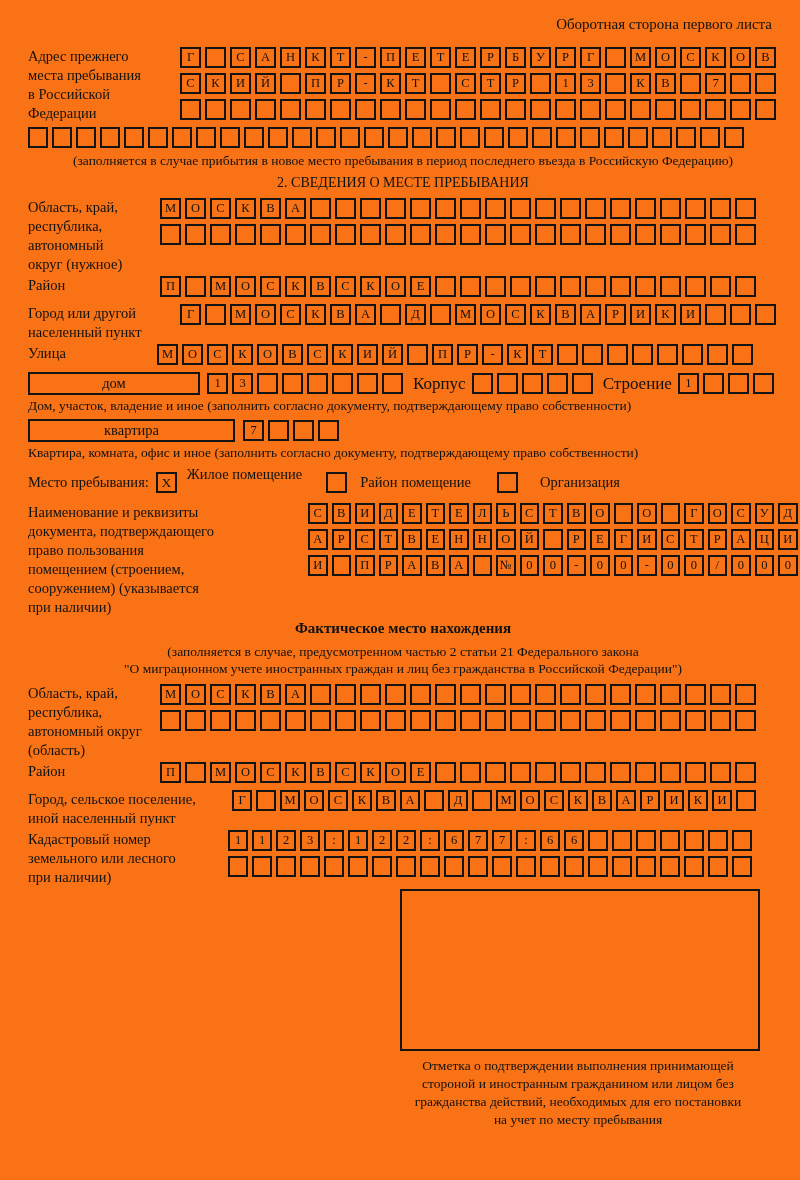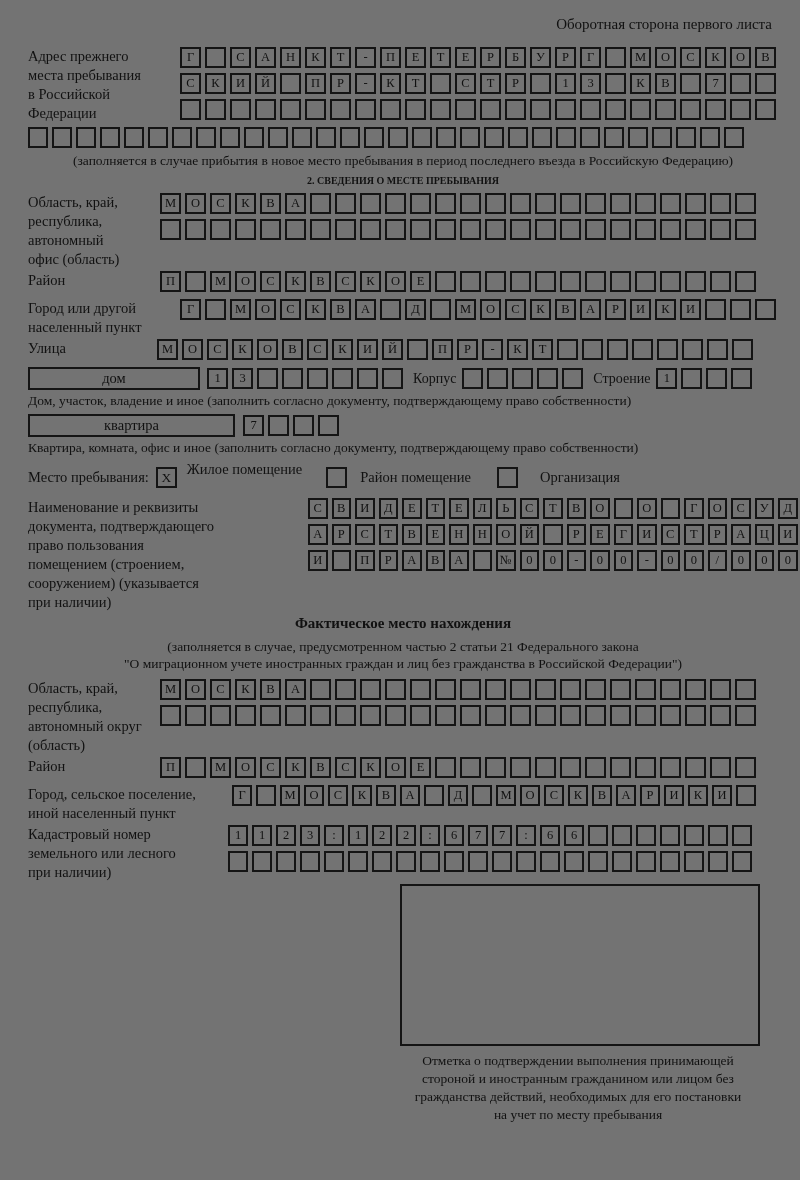--- a/index.html
+++ b/index.html
@@ -1,48 +1,48 @@
 <!DOCTYPE html>
 <html><head>
 <meta charset="utf-8">
 <style>
   html,body{margin:0;padding:0;background:#ffffff;}
   .page{
     position:relative; width:800px; height:1180px; box-sizing:border-box;
-    padding:16px 22px 0 28px; background:#737373; color:#111;
+    padding:16px 22px 0 28px; background:#f97316; color:#111;
     font-family:"Liberation Serif","DejaVu Serif",serif; overflow:hidden;
   }
   .header-note{ text-align:right; font-size:15px; padding-right:6px; margin-bottom:14px; }
 
   .field{ display:flex; align-items:flex-start; margin-bottom:2px; }
   .f-label{ font-size:14.5px; line-height:19px; }
   .w152{ flex:0 0 152px; } .w132{ flex:0 0 132px; } .w129{ flex:0 0 129px; }
   .w242{ flex:0 0 242px; } .w204{ flex:0 0 204px; } .w200{ flex:0 0 200px; }
 
   .cellrow{ white-space:nowrap; height:21px; margin-bottom:5px; }
   .cell{
     box-sizing:border-box; display:inline-block; vertical-align:top;
     width:21px; height:21px; border:2px solid #141414; margin-right:4px;
     text-align:center; font-size:12.5px; line-height:16px; font-weight:normal;
   }
   .cells-md .cell{ width:20px; }
   .cells-sm .cell{ width:19.5px; }
 
   .note-c{ text-align:center; font-size:13.5px; margin:2px 0 6px; }
   .note-l{ font-size:13.5px; margin:0 0 5px; }
-  .h-section{ text-align:center; font-weight:bold; font-size:10px; margin:2px 0 7px; }
+  .h-section{ text-align:center; font-weight:normal; font-size:14px; margin:2px 0 7px; }
 
   .house-row{ display:flex; align-items:center; margin:2px 0 3px; }
   .wide-box{
     box-sizing:border-box; border:2px solid #141414; height:23px;
     display:flex; align-items:center; justify-content:center; font-size:14.5px;
   }
   .dom-box{ width:172px; margin-right:7px; }
   .kv-box{ width:207px; margin-right:8px; }
-  .inline-label{ font-size:14px; margin:0 6px; }
+  .inline-label{ font-size:17px; margin:0 6px; }
   .house-row .cellrow{ margin-bottom:0; }
 
   .stay-row{ display:flex; align-items:center; font-size:14.5px; margin-top:3px; }
   .cbox{
     box-sizing:border-box; width:21px; height:21px; border:2px solid #141414;
     text-align:center; line-height:17px; font-size:13.5px;
   }
   .stay-hint{ font-size:13.5px; margin:2px 0 4px 170px; width:270px; text-align:center; }
 
   .ft-title{ text-align:center; font-weight:bold; font-size:15px; margin:3px 0 6px; }
@@ -82,21 +82,21 @@
   <div class="cellrow cells-md"><span class="cell"></span><span class="cell"></span><span class="cell"></span><span class="cell"></span><span class="cell"></span><span class="cell"></span><span class="cell"></span><span class="cell"></span><span class="cell"></span><span class="cell"></span><span class="cell"></span><span class="cell"></span><span class="cell"></span><span class="cell"></span><span class="cell"></span><span class="cell"></span><span class="cell"></span><span class="cell"></span><span class="cell"></span><span class="cell"></span><span class="cell"></span><span class="cell"></span><span class="cell"></span><span class="cell"></span><span class="cell"></span><span class="cell"></span><span class="cell"></span><span class="cell"></span><span class="cell"></span><span class="cell"></span></div>
   <div class="note-c">(заполняется в случае прибытия в новое место пребывания в период последнего въезда в Российскую Федерацию)</div>
 
   <div class="h-section">2. СВЕДЕНИЯ О МЕСТЕ ПРЕБЫВАНИЯ</div>
 
   <div class="field">
     <div class="f-label w132">
         <div>Область, край,</div>
         <div>республика,</div>
         <div>автономный</div>
-        <div>офис (область)</div>
+        <div>округ (нужное)</div>
       </div>
     <div>
       <div class="cellrow"><span class="cell">М</span><span class="cell">О</span><span class="cell">С</span><span class="cell">К</span><span class="cell">В</span><span class="cell">А</span><span class="cell"></span><span class="cell"></span><span class="cell"></span><span class="cell"></span><span class="cell"></span><span class="cell"></span><span class="cell"></span><span class="cell"></span><span class="cell"></span><span class="cell"></span><span class="cell"></span><span class="cell"></span><span class="cell"></span><span class="cell"></span><span class="cell"></span><span class="cell"></span><span class="cell"></span><span class="cell"></span></div>
       <div class="cellrow"><span class="cell"></span><span class="cell"></span><span class="cell"></span><span class="cell"></span><span class="cell"></span><span class="cell"></span><span class="cell"></span><span class="cell"></span><span class="cell"></span><span class="cell"></span><span class="cell"></span><span class="cell"></span><span class="cell"></span><span class="cell"></span><span class="cell"></span><span class="cell"></span><span class="cell"></span><span class="cell"></span><span class="cell"></span><span class="cell"></span><span class="cell"></span><span class="cell"></span><span class="cell"></span><span class="cell"></span></div>
     </div>
   </div>
 
   <div class="field">
     <div class="f-label w132">Район</div>
     <div class="cellrow"><span class="cell">П</span><span class="cell"></span><span class="cell">М</span><span class="cell">О</span><span class="cell">С</span><span class="cell">К</span><span class="cell">В</span><span class="cell">С</span><span class="cell">К</span><span class="cell">О</span><span class="cell">Е</span><span class="cell"></span><span class="cell"></span><span class="cell"></span><span class="cell"></span><span class="cell"></span><span class="cell"></span><span class="cell"></span><span class="cell"></span><span class="cell"></span><span class="cell"></span><span class="cell"></span><span class="cell"></span><span class="cell"></span></div>

